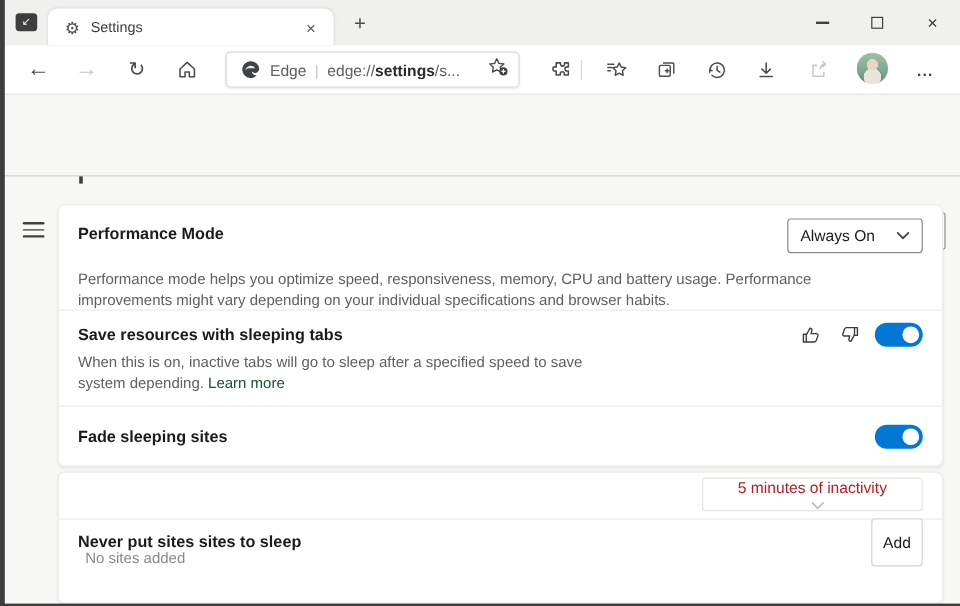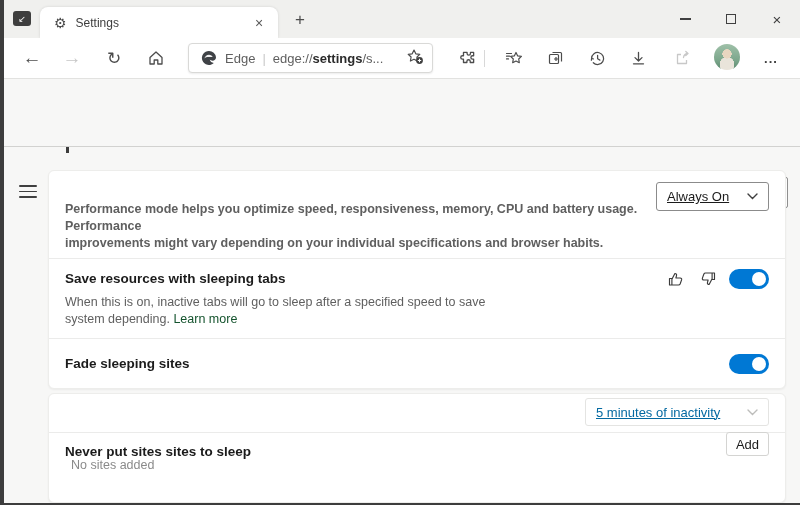--- a/index.html
+++ b/index.html
@@ -55,32 +55,32 @@
   
   .fragment { position:absolute; left:66px; top:147px; width:3px; height:6px; background:#3c3c3c; }
   .card { position:absolute; left:48px; width:738px; background:#ffffff; border:1px solid #ededeb; border-radius:6px; box-shadow:0 1px 2px rgba(0,0,0,.05); }
   .card1 { top:170px; height:219px; }
   .card2 { top:393px; height:110px; }
   .divider { position:absolute; left:0; width:100%; height:1px; background:#ebebea; }
   .row-title { font-size:13.5px; font-weight:700; color:#1b1b1b; }
   .row-desc { font-size:12.5px; color:#5f5f5f; line-height:17px; }
   .link { color:#14532d; cursor:pointer; }
 
-  .select-box { position:absolute; display:flex; align-items:center; justify-content:space-between; background:#fff; border:1px solid #8b8b8b; border-radius:3px; padding:0 10px; font-size:13px; color:#1b1b1b;text-decoration:underline; }
-  .select-box.disabled { border-color:#e4e4e2; color:#0369a1; }
+  .select-box { position:absolute; display:flex; align-items:center; justify-content:space-between; background:#fff; border:1px solid #8b8b8b; border-radius:3px; padding:0 10px; font-size:13px; color:#1b1b1b; }
+  .select-box.disabled { border-color:#e4e4e2; color:#b91c1c;flex-direction:column; }
   .chev { margin-left:8px; display:flex; }
 
   .toggle { position:absolute; width:40px; height:20px; border-radius:10px; background:#0078d4; }
   .toggle::after { content:""; position:absolute; right:3px; top:3px; width:14px; height:14px; border-radius:50%; background:#ffffff; }
 
   .feedback { position:absolute; right:16px; top:10px; display:flex; align-items:center; }
   .feedback-q { font-size:12.5px; color:#3f3f3f; margin-right:13px; }
   .thumb { width:22px; height:22px; display:flex; align-items:center; justify-content:center; margin-right:10px; color:#3b3b3b; }
 
-  .add-btn { position:absolute; right:16px; top:0; width:43px; height:24px; background:#ffffff; border:1px solid #d4d4d2; border-radius:3px; font-size:13px; color:#1b1b1b; display:flex; align-items:center; justify-content:center; font-family:inherit; }
+  .add-btn { position:absolute; right:16px; top:0; width:43px; height:40px; background:#ffffff; border:1px solid #d4d4d2; border-radius:3px; font-size:13px; color:#1b1b1b; display:flex; align-items:center; justify-content:center; font-family:inherit; }
   .empty-note { position:absolute; left:22px; top:81px; font-size:12.5px; color:#8a8a8a; }
 </style>
 </head>
 <body>
 
 <div class="screen">
   <div class="edge-left"></div>
   <div class="edge-bottom"></div>
 
   <div class="titlebar">
@@ -187,21 +187,22 @@
       </svg>
       <input type="text" placeholder="Search settings" style="">
     </div>
   </div>
 
   <div class="fragment"></div>
 
   <div class="card card1">
 
     <div style="position:absolute;left:0;top:0;width:100%;height:87px;">
-      <div class="row-desc" style="position:absolute;left:16px;top:30px;width:620px;font-weight:bold;">
+      <div class="row-title" style="position:absolute;left:16px;top:16px;">Performance Mode</div>
+      <div class="row-desc" style="position:absolute;left:16px;top:54px;width:620px;">
         <span>Performance mode helps you optimize speed, responsiveness, memory, CPU and battery usage. Performance</span><br>
         <span>improvements might vary depending on your individual specifications and browser habits.</span>
       </div>
       <div class="select-box" style="right:16px;top:11px;height:29px;min-width:113px;">
         <span>Always On</span>
         <span class="chev">
             <svg width="11" height="7" viewBox="0 0 11 7">
               <path d="M1 1l4.5 4.5L10 1" fill="none" stroke="#3f3f3f" stroke-width="1.4" stroke-linecap="round"></path>
             </svg>
           </span>

